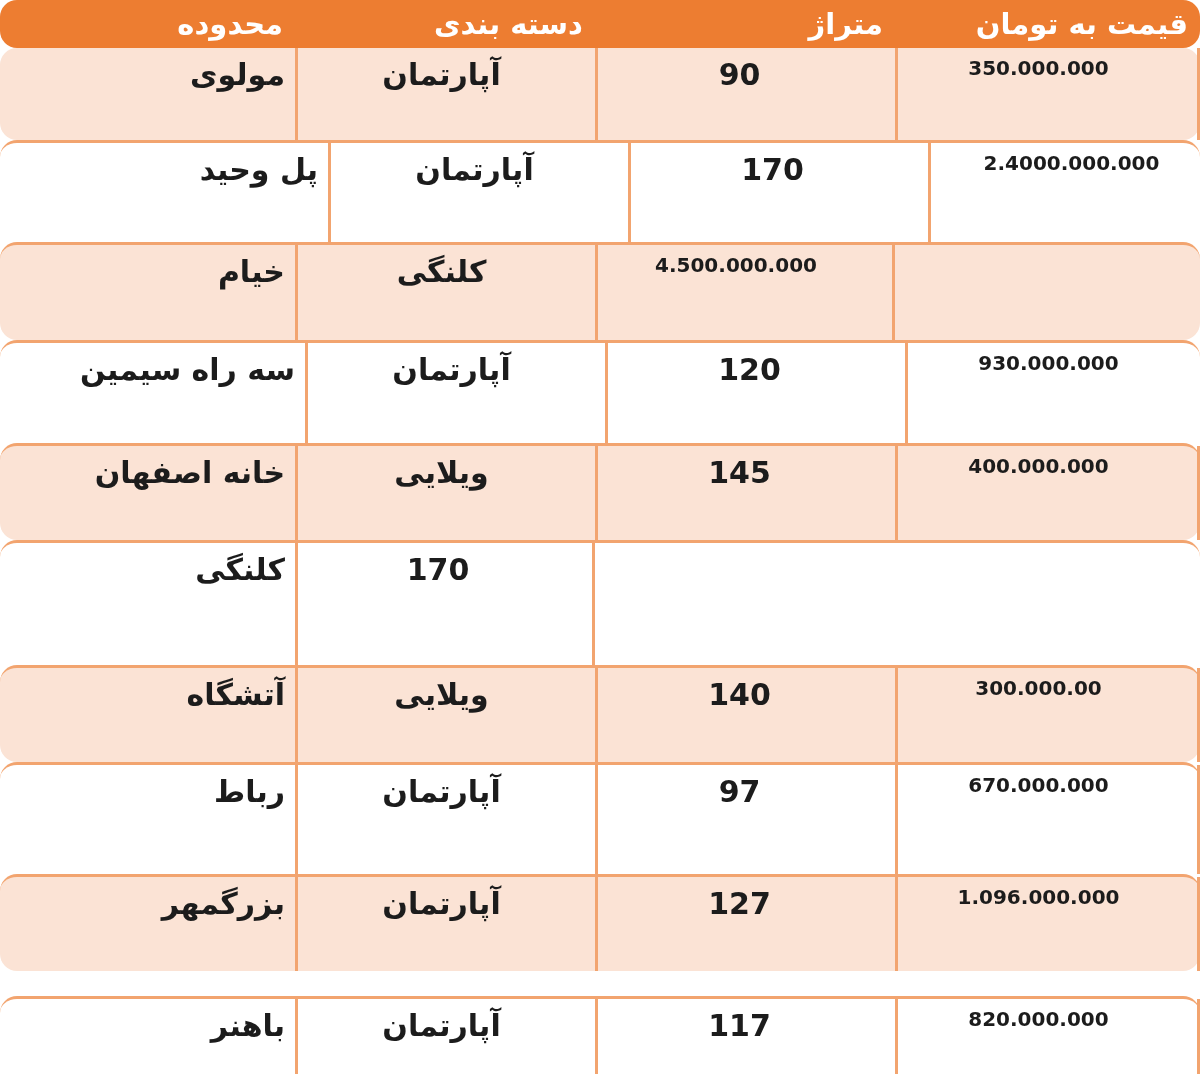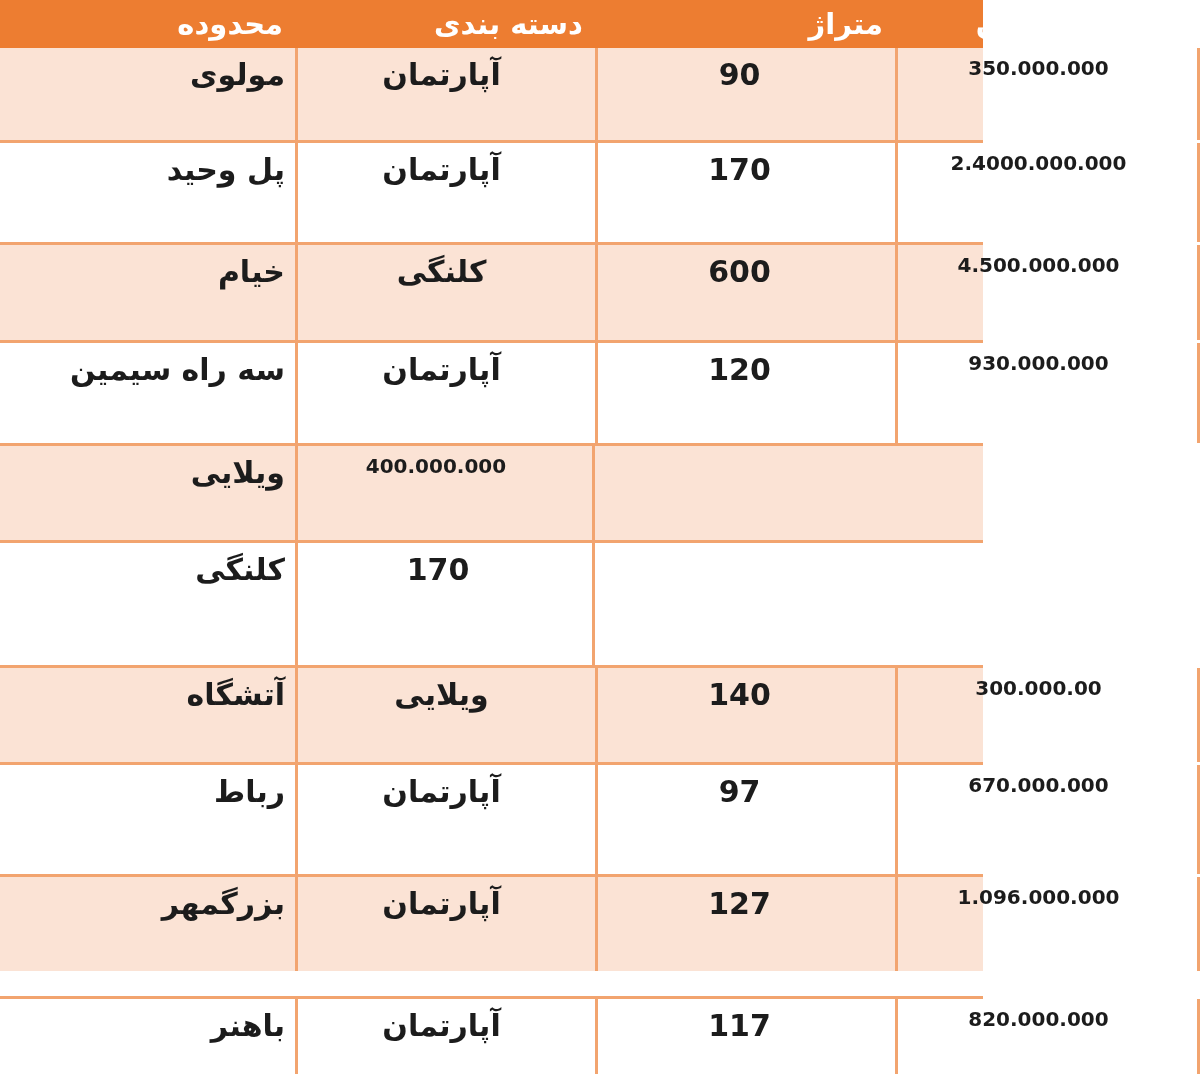--- a/index.html
+++ b/index.html
@@ -7,21 +7,21 @@
     --hdr-text:#FFFFFF;
     --band-bg:#FBE3D5;
     --plain-bg:#FFFFFF;
     --border:#F2A46F;
     --cell-text:#1C1C1C;
   }
   *{margin:0;padding:0;box-sizing:border-box;}
   html,body{width:1200px;height:1074px;overflow:hidden;background:#fff;
     font-family:"DejaVu Sans",sans-serif;}
   .table{width:1200px;height:1074px;background:#fff;}
-  .grid-row{display:grid;grid-template-columns:295px 300px 300px 305px;width:983px;}
+  .grid-row{display:grid;grid-template-columns:295px 300px 300px 305px;width:1200px;border-radius:17px;}
   
   .header-row{height:48px;background:var(--hdr-bg);}
   .hcell{direction:rtl;text-align:right;color:var(--hdr-text);
     font-weight:bold;font-size:29px;line-height:48px;padding-right:12px;
     white-space:nowrap;overflow:hidden;}
   
   .row{background:var(--plain-bg);}
   .row.band{background:var(--band-bg);}
   .row + .row, .partial-row{border-top:3px solid var(--border);}
   .cell{padding-top:8px;font-weight:bold;font-size:30px;color:var(--cell-text);
@@ -48,40 +48,41 @@
     <div class="hcell">قیمت به تومان</div>
   </div>
 
   <div id="rows">
       <div class="grid-row row band" style="height: 92px;">
     <div class="cell fa c-area">مولوی</div>
     <div class="cell fa c-category">آپارتمان</div>
     <div class="cell num c-size">90</div>
     <div class="cell num c-price">350.000.000</div>
   </div>
-      <div class="grid-row row" style="height: 102px;">
+      <div class="grid-row row" style="height: 102px; padding-left: 33px;">
     <div class="cell fa c-area">پل وحید</div>
     <div class="cell fa c-category">آپارتمان</div>
     <div class="cell num c-size">170</div>
     <div class="cell num c-price">2.4000.000.000</div>
   </div>
       <div class="grid-row row band" style="height: 98px;">
     <div class="cell fa c-area">خیام</div>
     <div class="cell fa c-category">کلنگی</div>
-    <div class="cell num c-size">600</div>
     <div class="cell num c-price">4.500.000.000</div>
   </div>
-      <div class="grid-row row" style="height: 103px;">
+      <div class="grid-row row" style="height: 103px; padding-left: 10px;">
     <div class="cell fa c-area">سه راه سیمین</div>
     <div class="cell fa c-category">آپارتمان</div>
     <div class="cell num c-size">120</div>
     <div class="cell num c-price">930.000.000</div>
   </div>
       <div class="grid-row row band" style="height: 97px;">
+    <div class="cell fa c-area">خانه اصفهان</div>
     <div class="cell fa c-category">ویلایی</div>
+    <div class="cell num c-size">145</div>
     <div class="cell num c-price">400.000.000</div>
   </div>
       <div class="grid-row row" style="height: 125px;">
     <div class="cell fa c-category">کلنگی</div>
     <div class="cell num c-size">170</div>
   </div>
       <div class="grid-row row band" style="height: 97px;">
     <div class="cell fa c-area">آتشگاه</div>
     <div class="cell fa c-category">ویلایی</div>
     <div class="cell num c-size">140</div>

